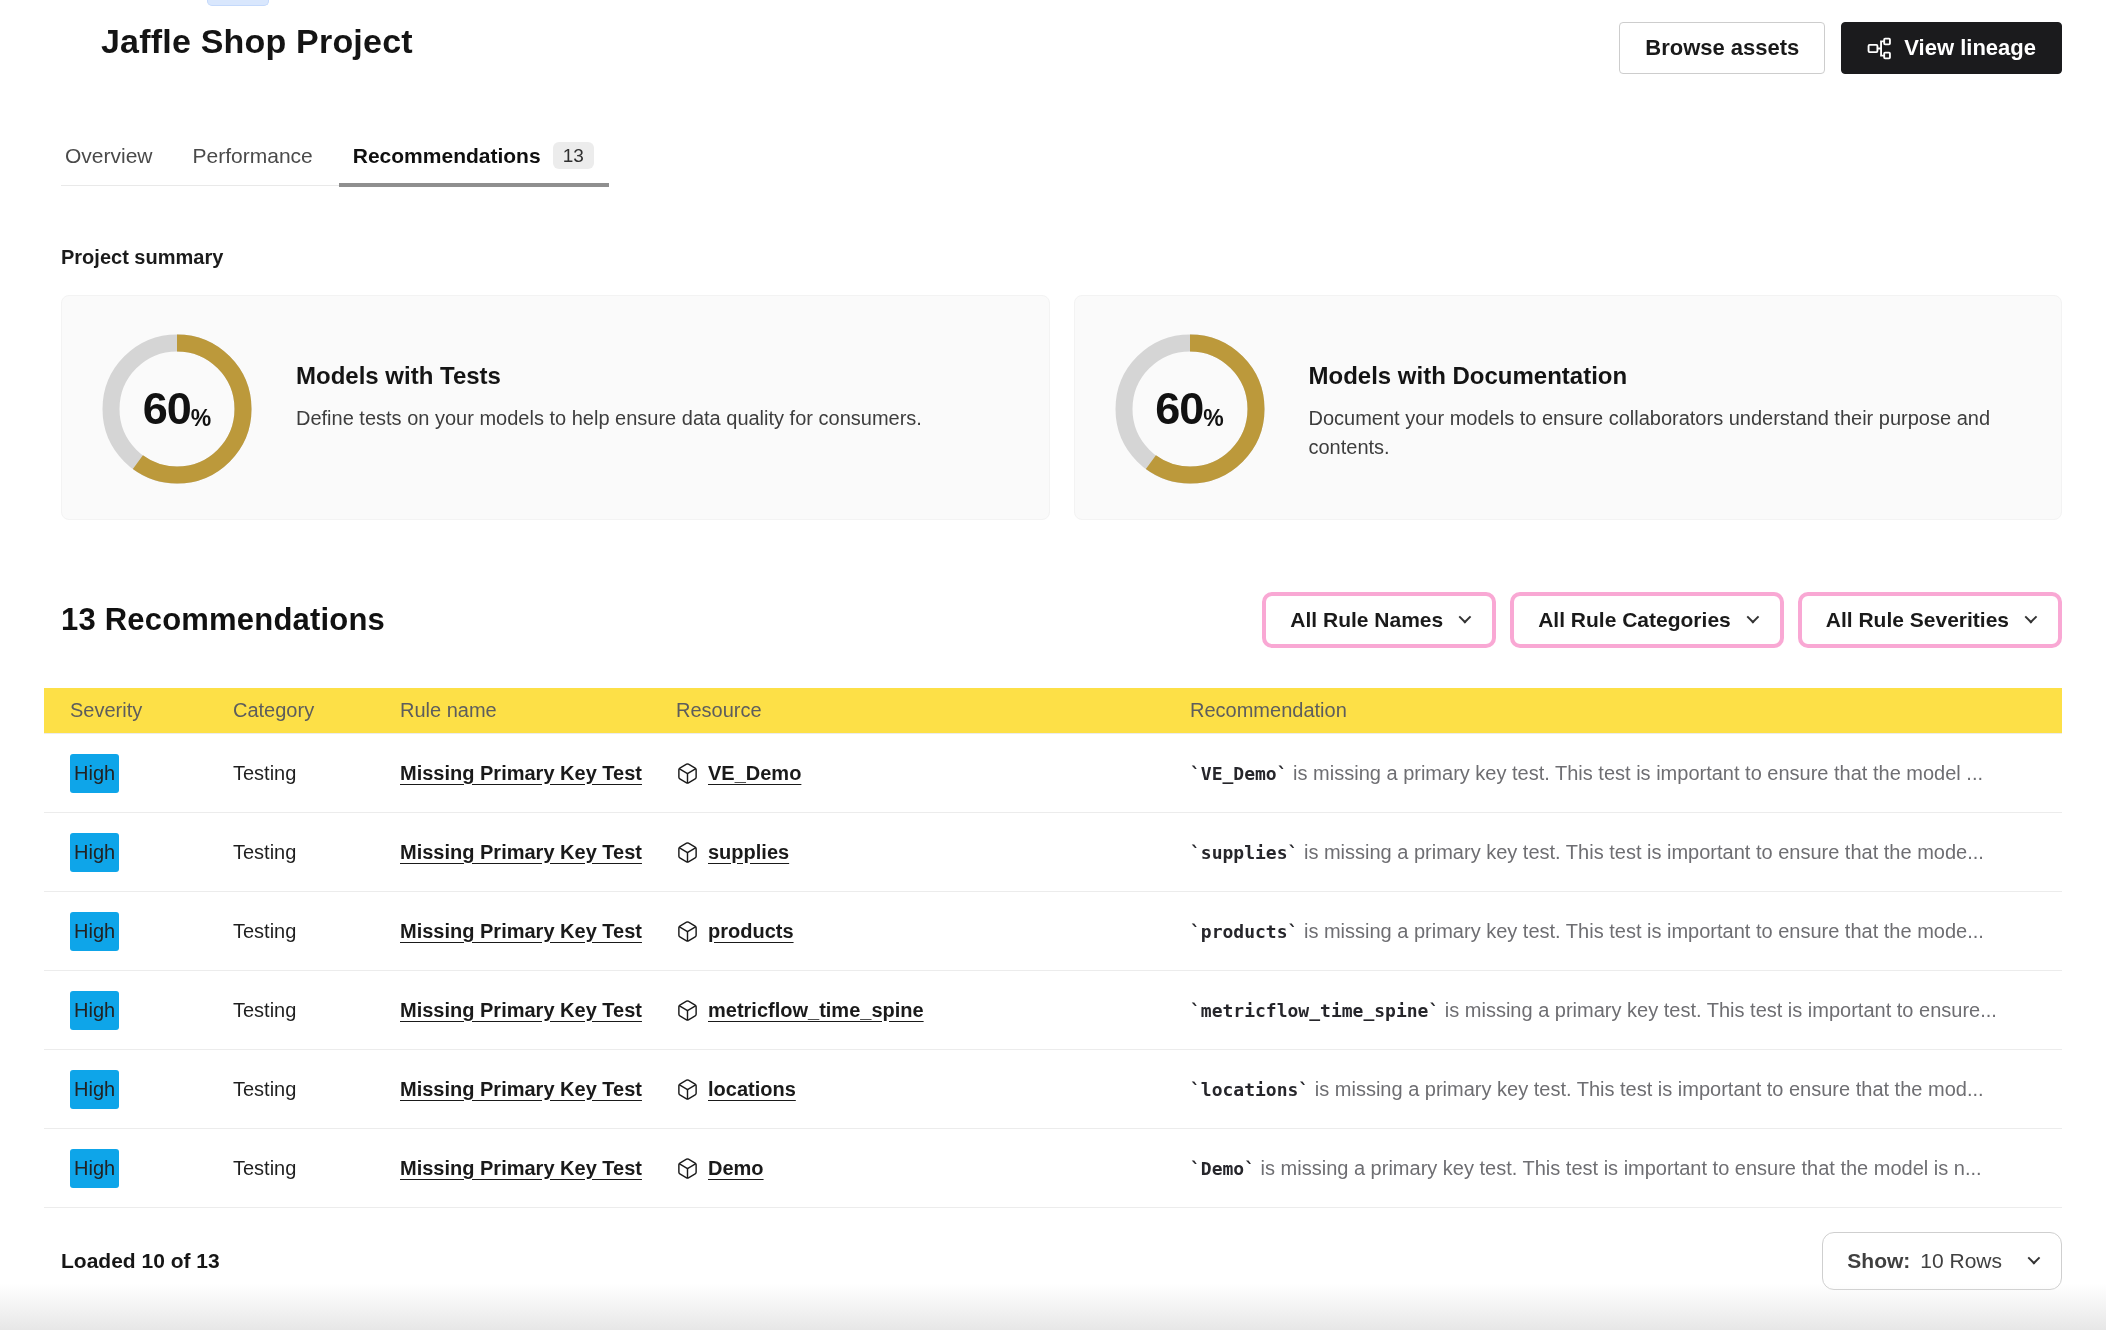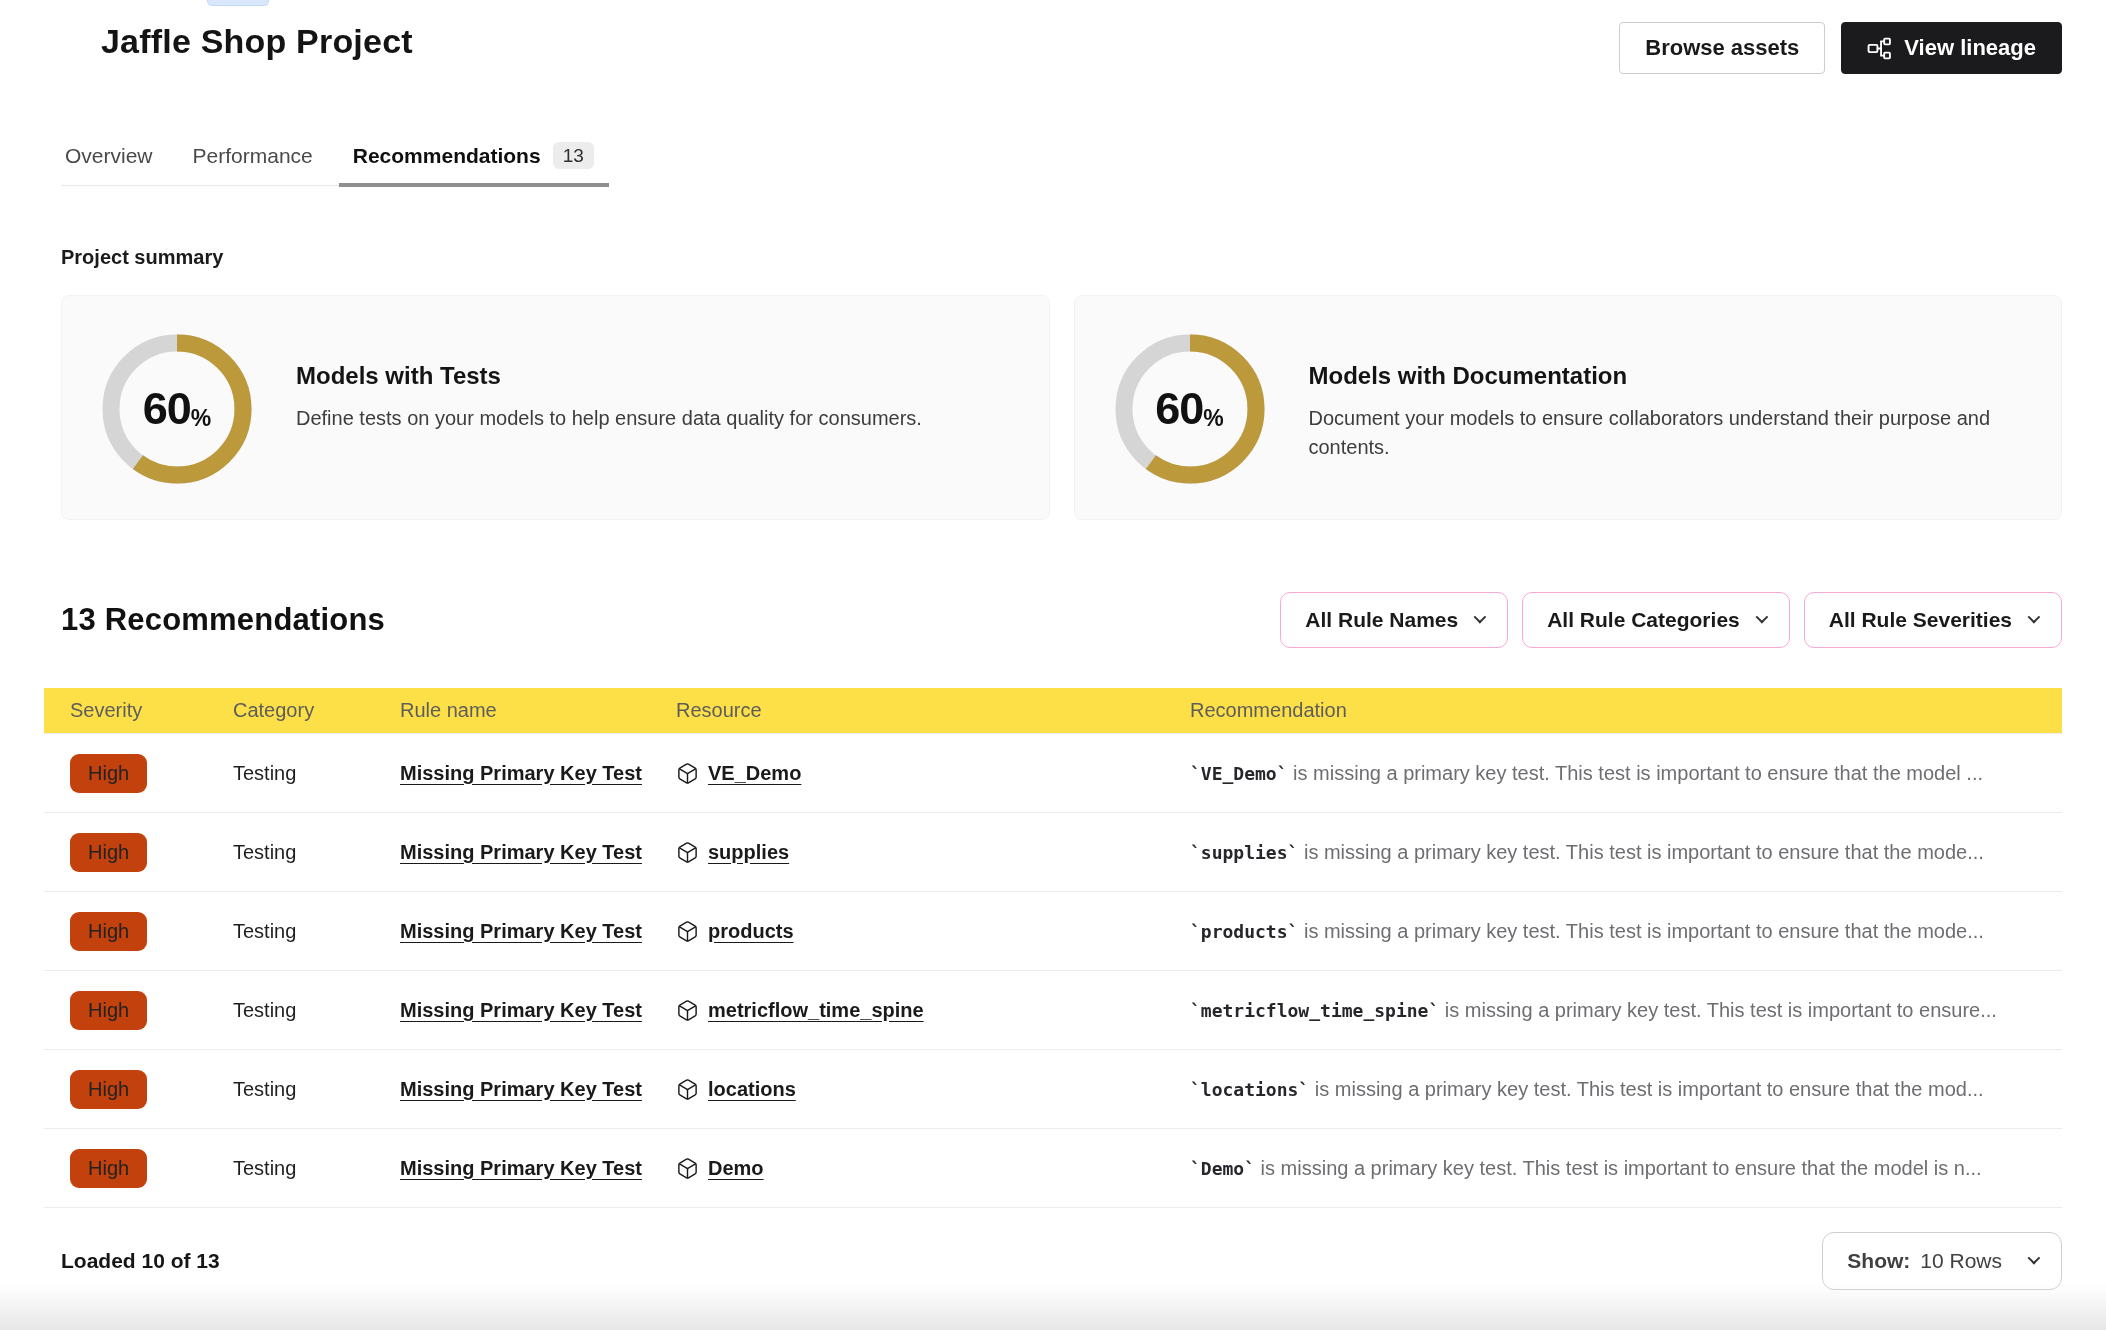--- a/index.html
+++ b/index.html
@@ -55,38 +55,38 @@
   .card-text{ padding-top:28px; }
   .card-title{ font-size:24px; font-weight:700; color:#141414; }
   .card-desc{ font-size:20px; color:#3d3d3d; margin-top:14px; line-height:1.45;
         max-width:700px; }
 
   
   .rec-header{ display:flex; justify-content:space-between; align-items:center; margin-top:72px; }
   .rec-header h2{ font-size:31px; font-weight:700; color:#111; letter-spacing:.2px; }
   .filters{ display:flex; gap:14px; }
   .filter-btn{ display:inline-flex; align-items:center; height:56px; padding:0 24px;
-        background:#fff; border:1px solid #f9a8d4; border-radius:10px;
+        background:#fff; border:4px solid #f9a8d4; border-radius:10px;
         font-size:21px; font-weight:600; color:#1a1a1a; cursor:pointer;
         font-family:"Liberation Sans", sans-serif; }
   .chev{ display:inline-block; width:9px; height:9px; border-right:2px solid #333;
         border-bottom:2px solid #333; transform:rotate(45deg) translateY(-2px);
         margin-left:16px; margin-bottom:3px; }
 
   
   .table{ margin-top:40px; margin-left:-17px; width:calc(100% + 17px); }
   .thead, .trow{ display:grid;
         grid-template-columns:163px 167px 276px 514px 1fr;
         padding-left:26px; align-items:center; }
   .thead{ height:46px; background:#fde047; border-bottom:1px solid #ececec;
         font-size:20px; color:#5d5d5d; }
   .trow{ height:79px; border-bottom:1px solid #ececec; background:#fff; }
   .cell{ overflow:hidden; white-space:nowrap; }
-  .sev-badge{ display:inline-block; background:#c2410c; color:#222; font-size:20px;
-        padding:8px 18px; border-radius:9px; }
+  .sev-badge{ display:inline-block; background:#0ea5e9; color:#222; font-size:20px;
+        padding:8px 4px; border-radius:3px; }
   .cat{ font-size:20px; color:#1f1f1f; }
   a.rule-link, a.res-link{ font-size:20px; font-weight:600; color:#1a1a1a;
         text-decoration:underline; text-underline-offset:4px;
         text-decoration-thickness:1.5px; cursor:pointer; }
   .resource{ display:flex; align-items:center; gap:9px; }
   .cube svg{ display:block; }
   .rec{ font-size:20px; color:#6e6e72; }
   .rec-code{ font-family:"DejaVu Sans Mono", monospace; font-weight:700;
         font-size:18px; color:#26262b; }
 

